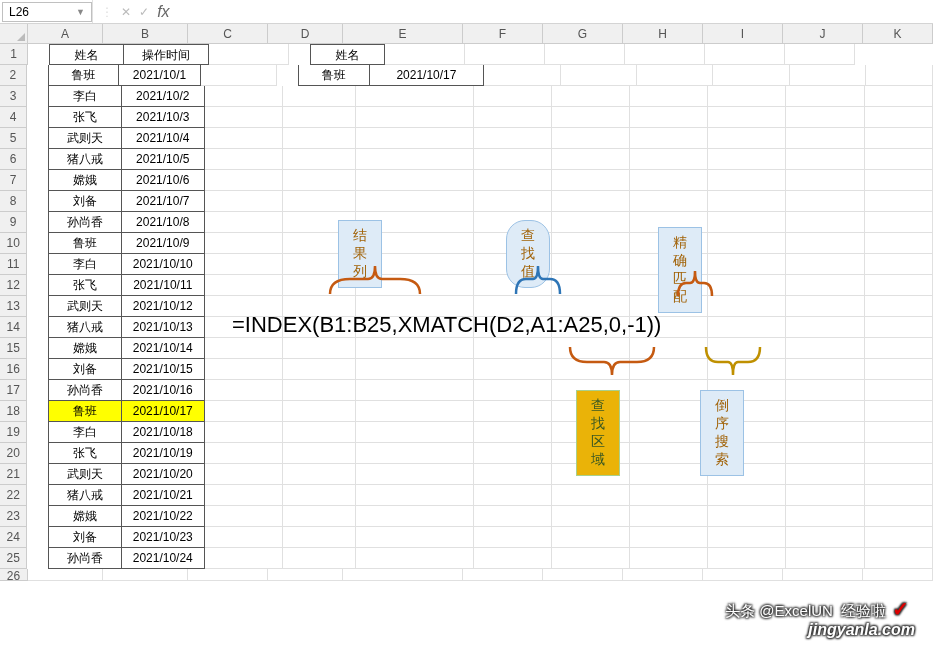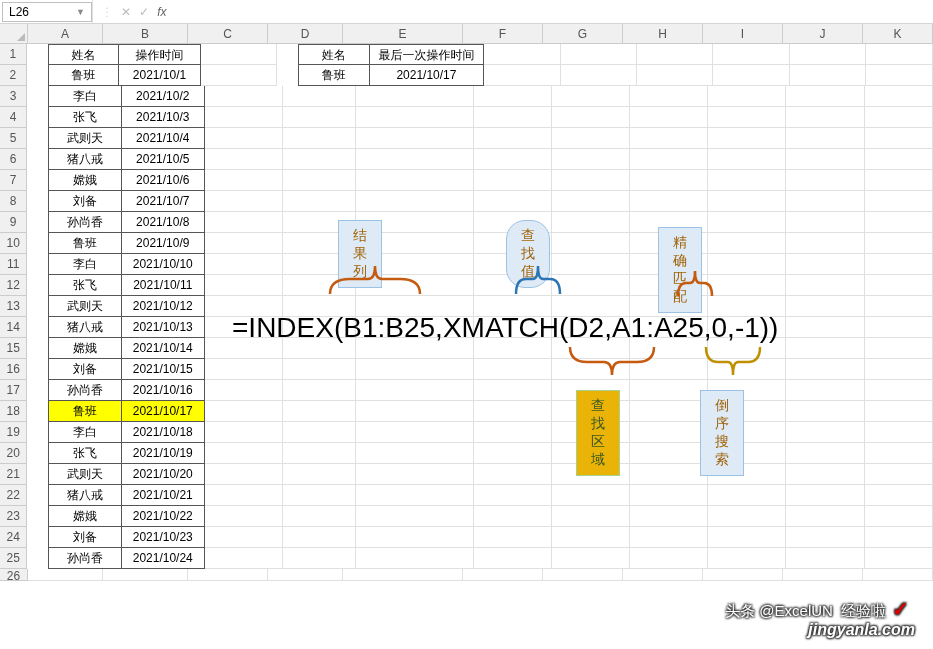--- a/index.html
+++ b/index.html
@@ -41,21 +41,21 @@
       display: flex;
       align-items: center;
       padding: 0 8px;
       border-left: 1px solid #e0e0e0;
       height: 100%;
       gap: 8px;
     }
     .fx-btn { color: #888; font-size: 12px; cursor: pointer; }
     .fx-cancel { color: #bbb; }
     .fx-confirm { color: #bbb; }
-    .fx-label { font-style: italic; color: #666; font-size: 12px; }
+    .fx-label { font-style: italic; color: #666; font-size: 16px; }
     .formula-input {
       flex: 1;
       height: 100%;
       border: none;
       padding: 0 6px;
       font-size: 12px;
       outline: none;
     }
     
     
@@ -138,21 +138,21 @@
     .annotation-layer {
       position: absolute;
       top: 44px;
       left: 28px;
       pointer-events: none;
     }
     .formula-display {
       position: absolute;
       top: 268px;
       left: 204px;
-      font-size: 28px;
+      font-size: 22px;
       font-family: Arial, sans-serif;
       color: #000;
       white-space: nowrap;
     }
     .tag {
       position: absolute;
       padding: 6px 14px;
       font-size: 14px;
       border: 1px solid;
     }
@@ -222,21 +222,20 @@
     <div class="col-h wJ">J</div>
     <div class="col-h wK">K</div>
   </div>
   <div id="grid-rows">
       <div class="row">
         <div class="row-h">1</div>
         <div class="cell wA bordered-left bordered-right bordered-bottom bordered-top">姓名</div>
         <div class="cell wB bordered-right bordered-bottom bordered-top">操作时间</div>
         <div class="cell wC"></div>
         <div class="cell wD bordered-top bordered-left bordered-right bordered-bottom">姓名</div>
-        <div class="cell wE bordered-top bordered-right bordered-bottom">最后一次操作时间</div>
         <div class="cell wF"></div>
         <div class="cell wG"></div>
         <div class="cell wH"></div>
         <div class="cell wI"></div>
         <div class="cell wJ"></div>
         <div class="cell wK"></div>
       </div>
       <div class="row">
         <div class="row-h">2</div>
         <div class="cell wA bordered-left bordered-right bordered-bottom">鲁班</div>

